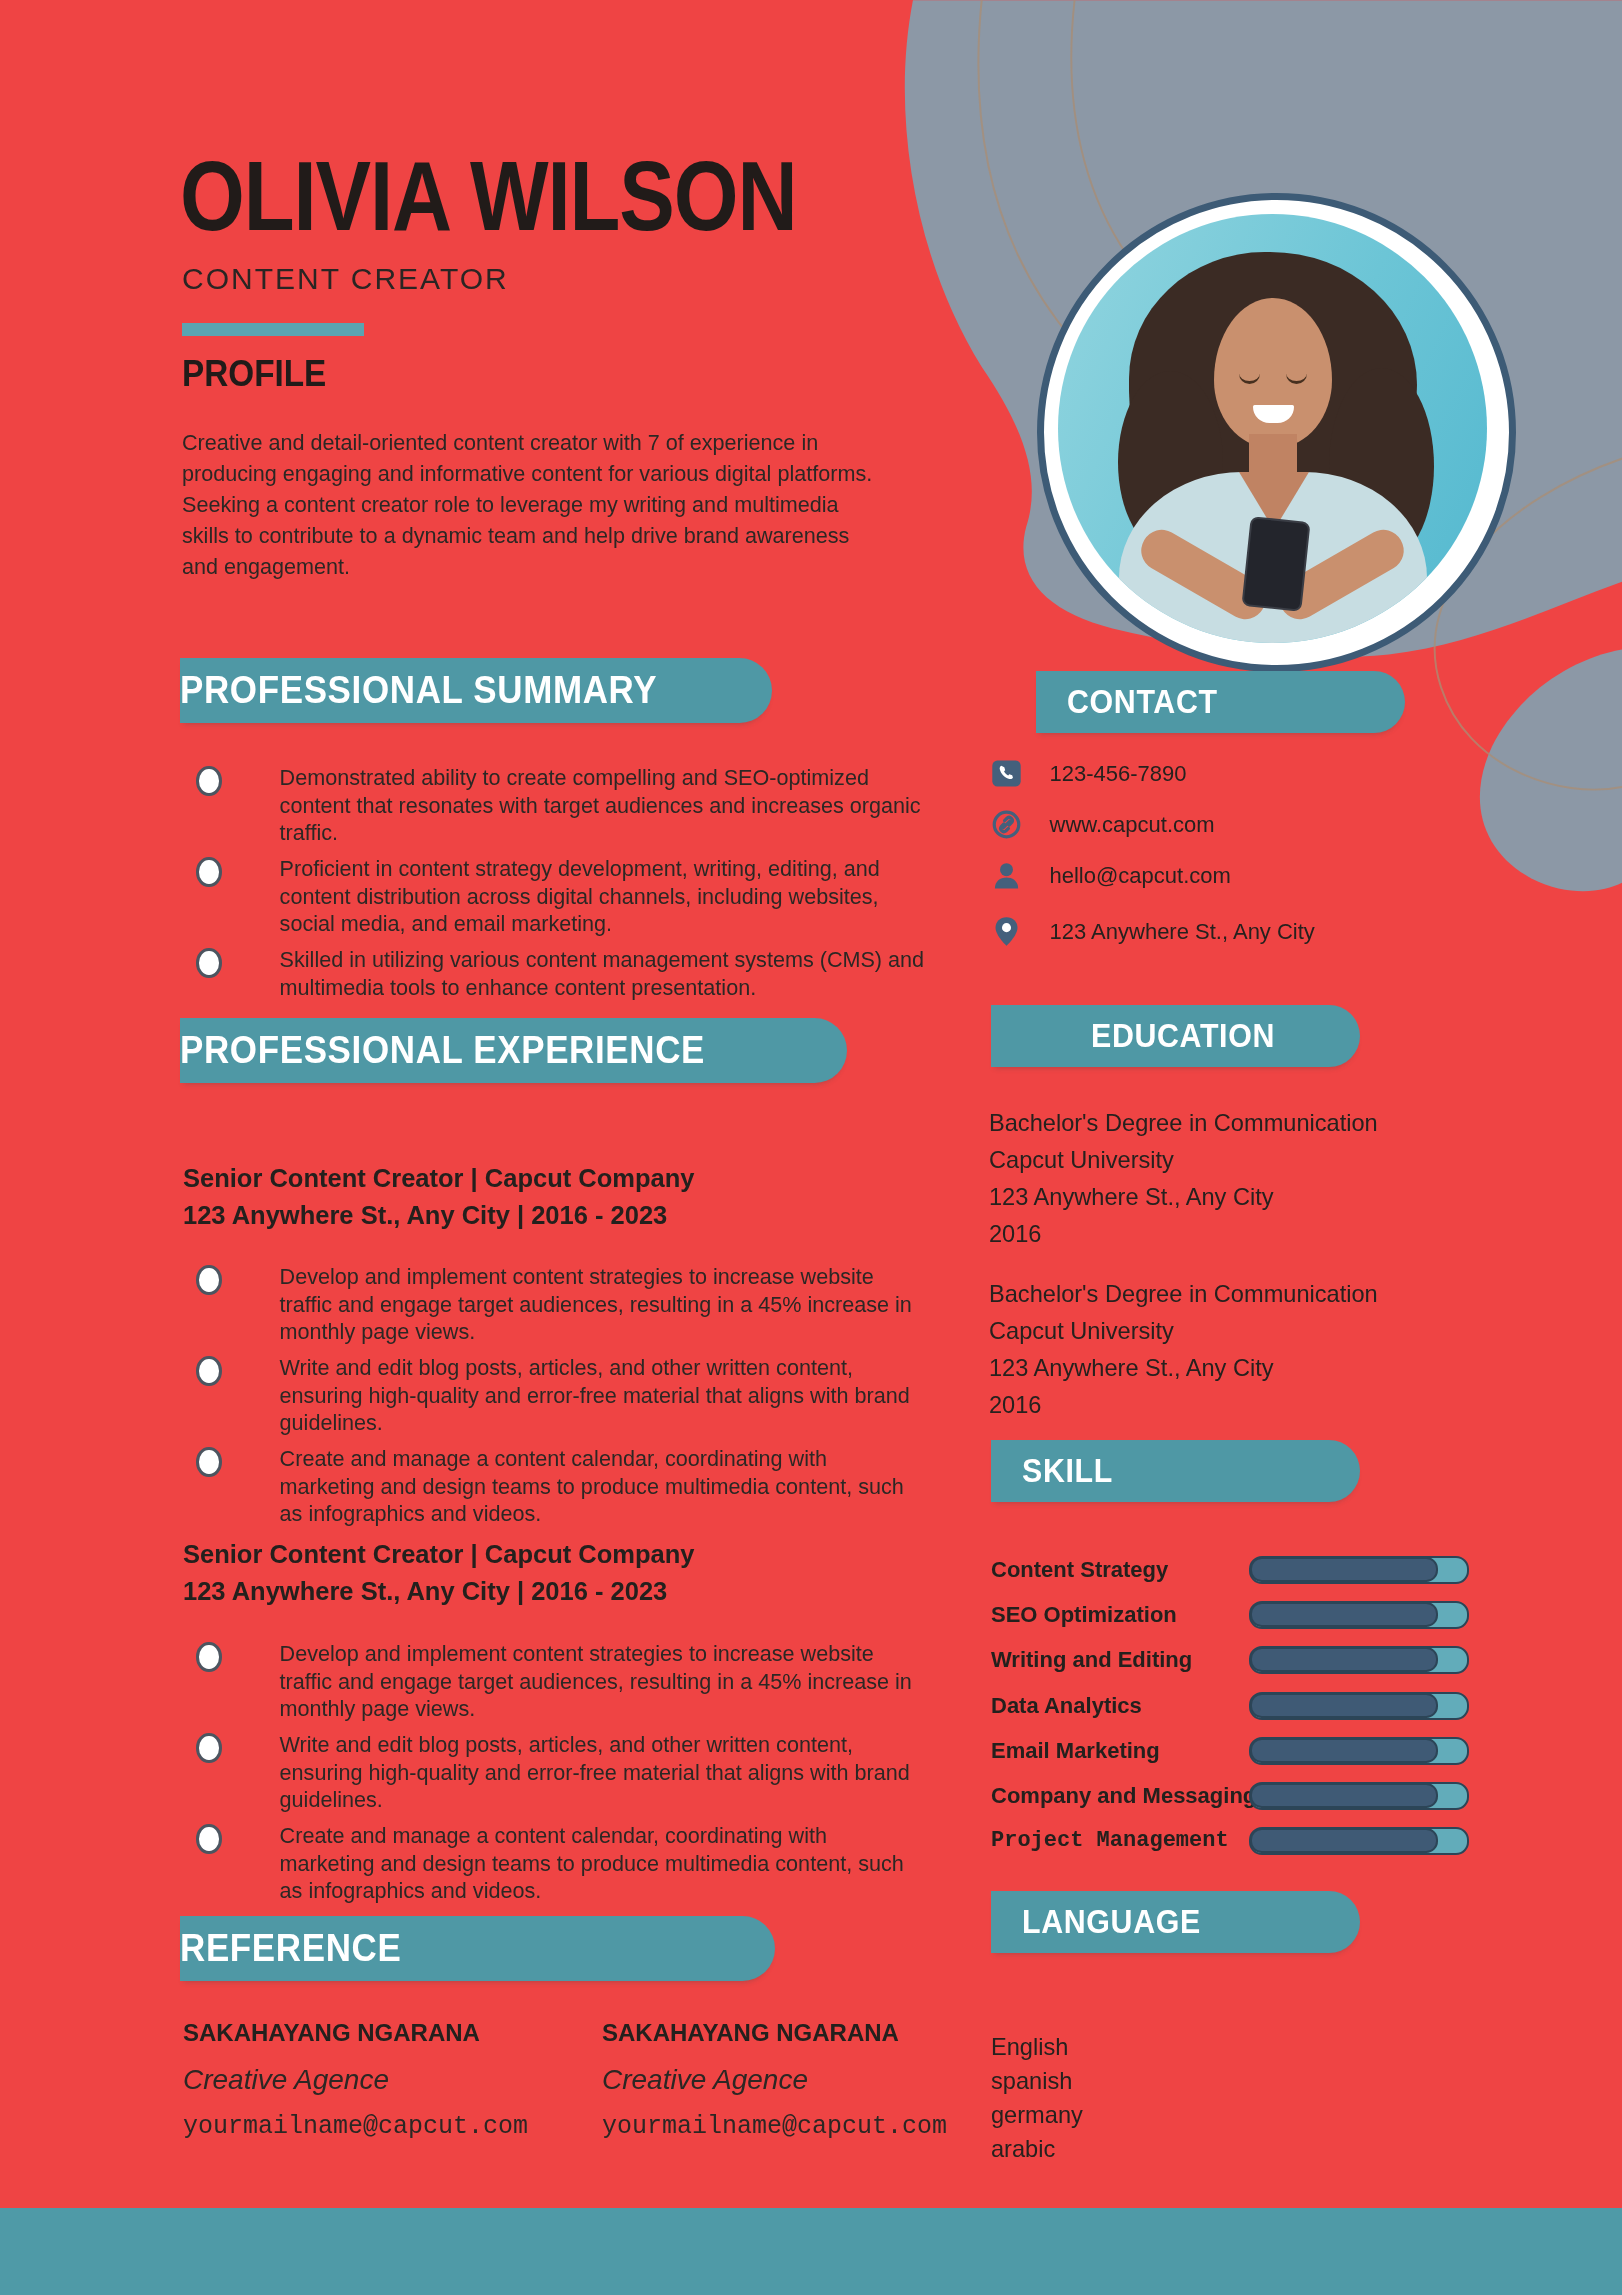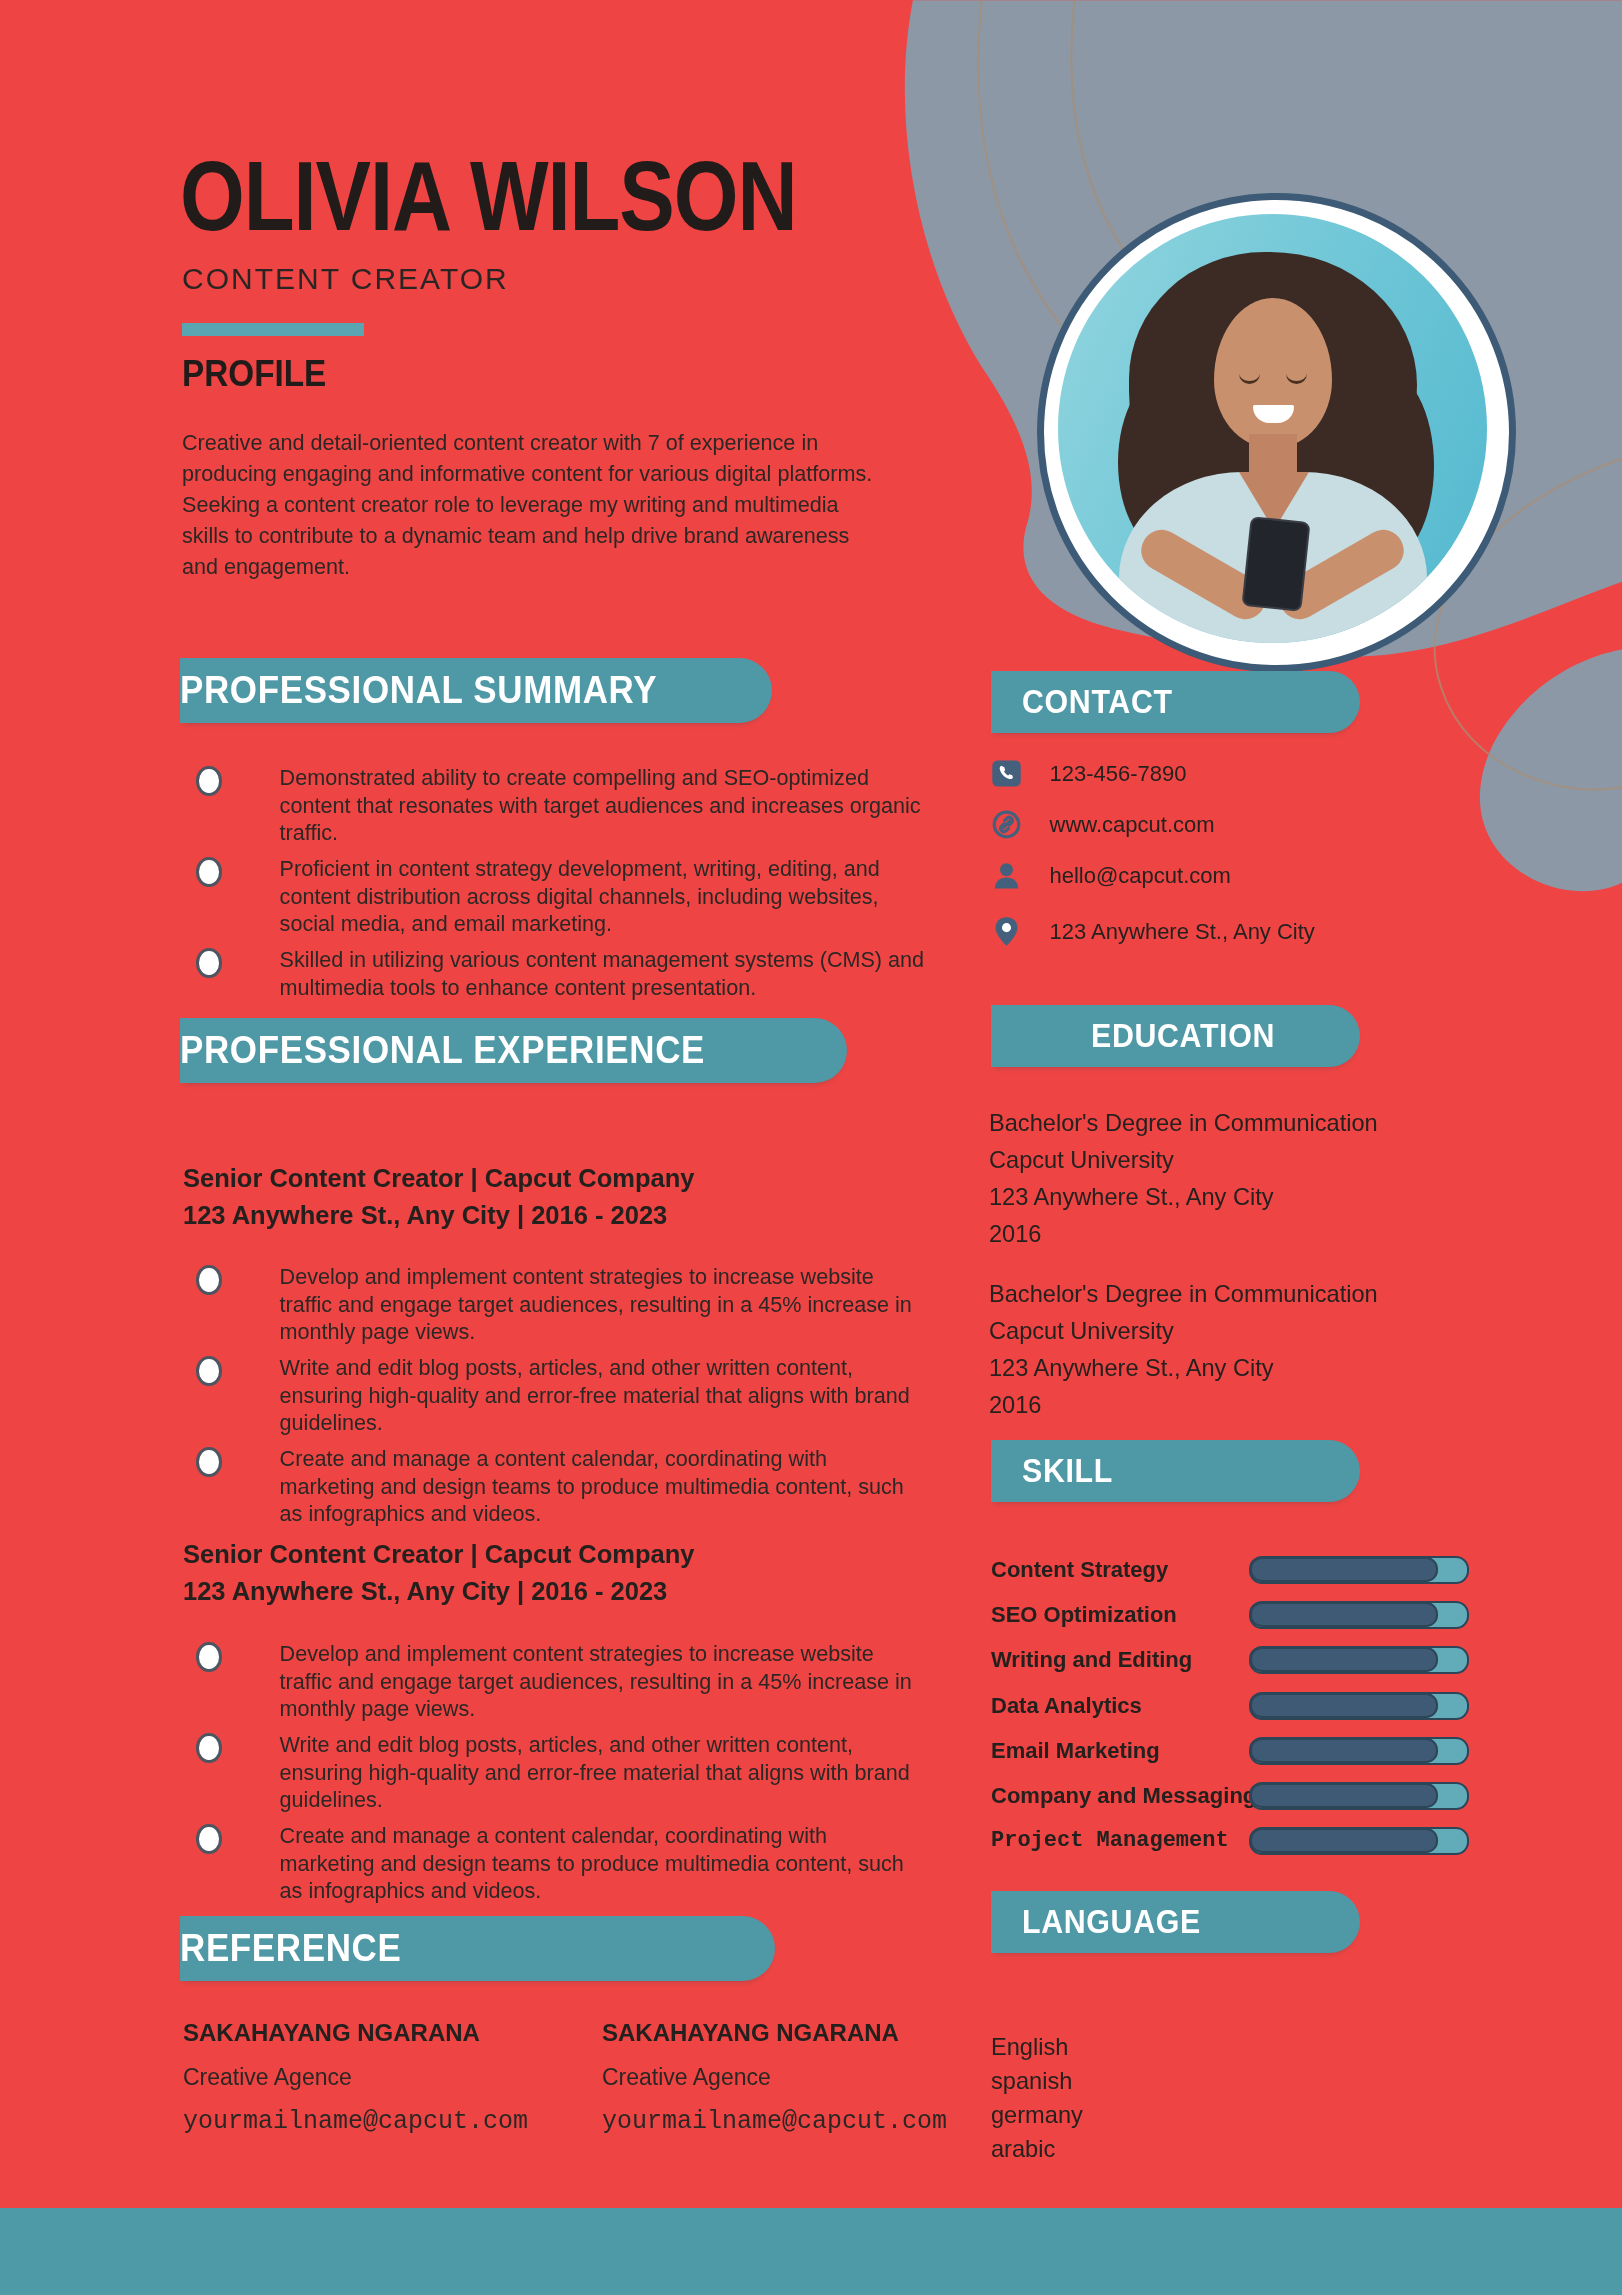--- a/index.html
+++ b/index.html
@@ -55,21 +55,21 @@
   .blist{position:absolute;left:196px;width:772px;display:flex;flex-direction:column;gap:8.5px;}
   .bullet-row{display:flex;align-items:flex-start;}
   .bullet-circle{flex:0 0 auto;width:19.6px;height:23.6px;border:3.9px solid #4c5560;border-radius:50%;
                  margin-top:2px;background:#fff;}
   .bullet-text{margin:0 0 0 58px;font-size:21.6px;line-height:27.5px;color:#2c2724;white-space:pre-line;}
   
   .job-head{position:absolute;left:183px;font-size:25.5px;font-weight:bold;line-height:37px;color:#24201d;}
   
   .ref-col{position:absolute;top:2019px;width:366px;}
   .ref-name{font-size:24px;font-weight:bold;color:#24201d;}
-  .ref-co{font-size:23px;margin-top:17px;color:#2c2724;}
+  .ref-co{font-size:28px;font-style:italic;margin-top:17px;color:#2c2724;}
   .ref-mail{font-size:25px;margin-top:16.4px;color:#2c2724;font-family:Liberation Mono, monospace;}
   
   .contact-item{position:absolute;left:991px;display:flex;align-items:center;}
   .cicon{width:31px;height:31px;flex:0 0 auto;}
   .ctext{margin-left:27.5px;font-size:22px;color:#26211e;}
   
   .edu{position:absolute;left:989px;width:445px;font-size:23.6px;line-height:37px;color:#26211e;}
   
   .skill-row{position:absolute;left:991px;width:474px;height:26px;}
   .skill-label{position:absolute;left:0;top:1.3px;font-size:22px;font-weight:bold;color:#24201d;white-space:nowrap;}
@@ -210,21 +210,21 @@
     <div class="ref-name">SAKAHAYANG NGARANA</div>
     <div class="ref-co">Creative Agence</div>
     <div class="ref-mail">yourmailname@capcut.com</div>
   </div>
   <div class="ref-col" style="left:602px;">
     <div class="ref-name">SAKAHAYANG NGARANA</div>
     <div class="ref-co">Creative Agence</div>
     <div class="ref-mail">yourmailname@capcut.com</div>
   </div>
 
-  <div class="banner banner-right" style="left:991px;top:671px;width:338px;text-align:center;">
+  <div class="banner banner-right" style="left:1036px;top:671px;width:338px;text-align:center;">
     <span class="banner-text">CONTACT</span>
   </div>
   <div class="contact-item" style="top:758px;">
     <svg class="cicon" viewBox="0 0 48 48">
       <rect x="2" y="4" width="44" height="40" rx="8" fill="#44607c"></rect>
       <path fill="#ffffff" d="M16 12c-2 1-3 3-2.4 5.6.7 3.2 2.6 6.6 5.4 9.4 2.8 2.8 6.2 4.7 9.4 5.4 2.6.6 4.6-.4 5.6-2.4l-1.2-3.4-4.4-1.4-1.8 1.8c-2.2-.8-5.6-4.2-6.4-6.4l1.8-1.8-1.4-4.4z"></path>
     </svg>
     <span class="ctext">123-456-7890</span>
   </div>
   <div class="contact-item" style="top:809px;">

